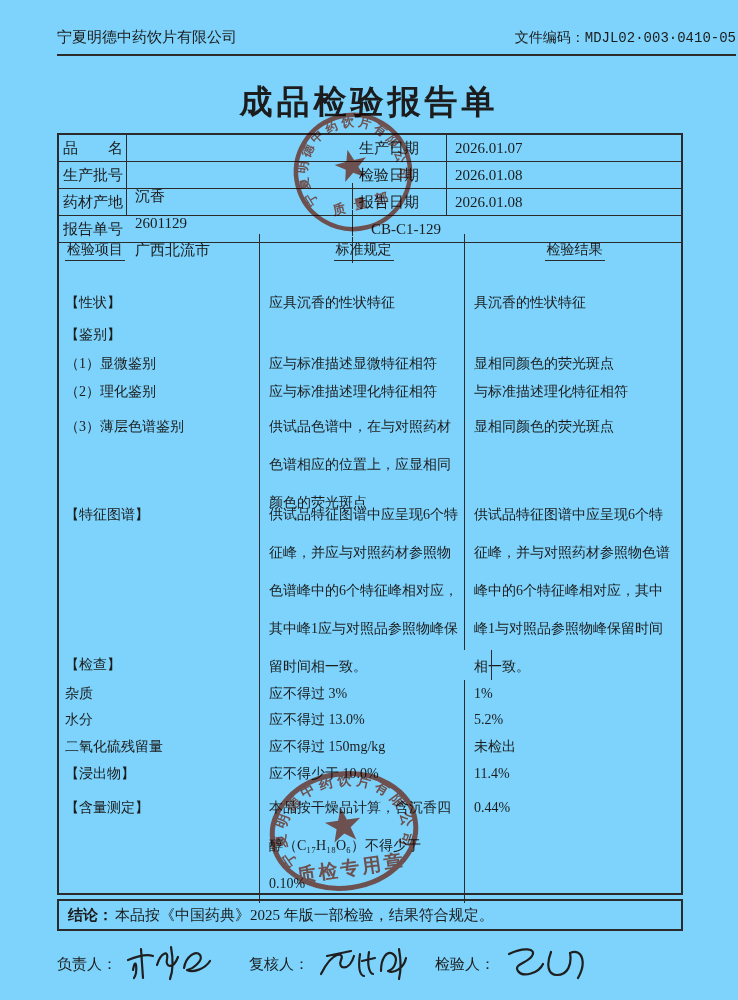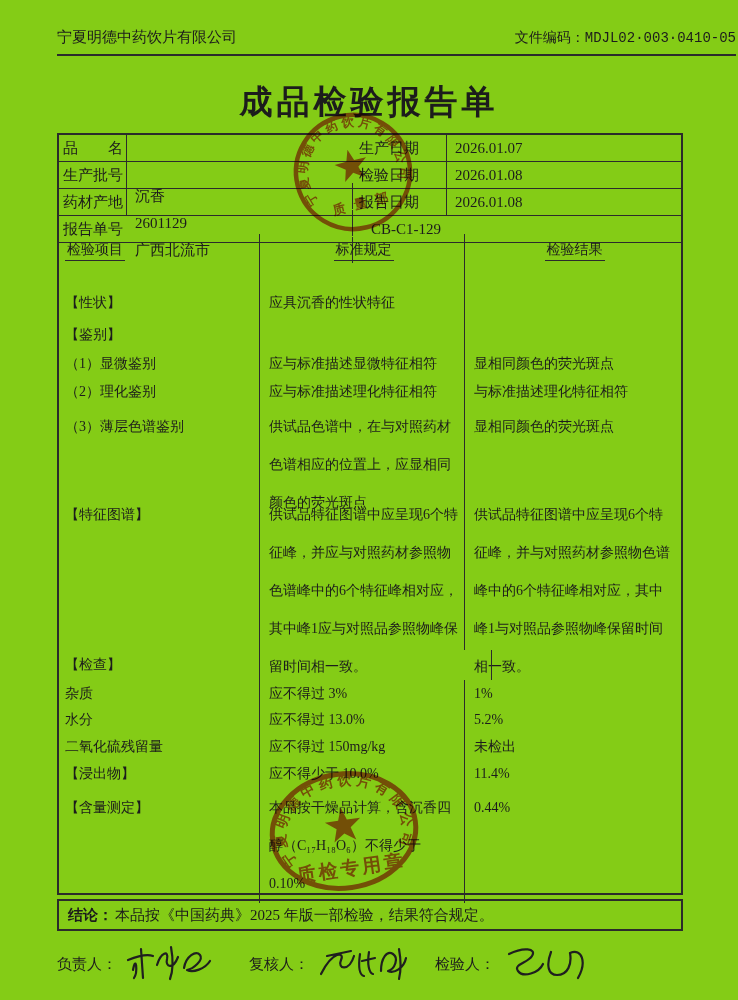--- a/index.html
+++ b/index.html
@@ -1,16 +1,16 @@
 <!DOCTYPE html>
 <html><head>
 <meta charset="utf-8">
 <style>
   html,body{margin:0;padding:0;background:#ffffff;}
-  .page{position:relative;width:738px;height:1000px;background:#84cc16;overflow:hidden;
+  .page{position:relative;width:738px;height:1000px;background:#7dd3fc;overflow:hidden;
         font-family:"Liberation Serif","DejaVu Serif",serif;color:#1c1c1c;}
 
   
   .doc-header{position:absolute;top:28px;left:57px;right:2px;display:flex;
               justify-content:space-between;align-items:flex-end;font-size:15px;
               border-bottom:2px solid #2b2b2b;padding-bottom:7px;}
   .doc-code{white-space:nowrap;font-family:"Liberation Mono","DejaVu Sans Mono",monospace;font-size:14px;}
 
   
   .title{position:absolute;top:80px;left:0;width:100%;text-align:center;
@@ -111,20 +111,21 @@
     <div class="main">
       <div class="mrow mhead">
         <div class="mc mc-item"><span class="hul">检验项目</span></div>
         <div class="mc mc-std c"><span class="hul">标准规定</span></div>
         <div class="mc mc-res c"><span class="hul">检验结果</span></div>
       </div>
 
       <div class="mrow r0">
         <div class="mc mc-item">【性状】</div>
         <div class="mc mc-std">应具沉香的性状特征</div>
+        <div class="mc mc-res">具沉香的性状特征</div>
       </div>
       <div class="mrow r1">
         <div class="mc mc-item">【鉴别】</div>
         <div class="mc mc-std"></div>
         <div class="mc mc-res"></div>
       </div>
       <div class="mrow r2">
         <div class="mc mc-item">（1）显微鉴别</div>
         <div class="mc mc-std">应与标准描述显微特征相符</div>
         <div class="mc mc-res">显相同颜色的荧光斑点</div>

